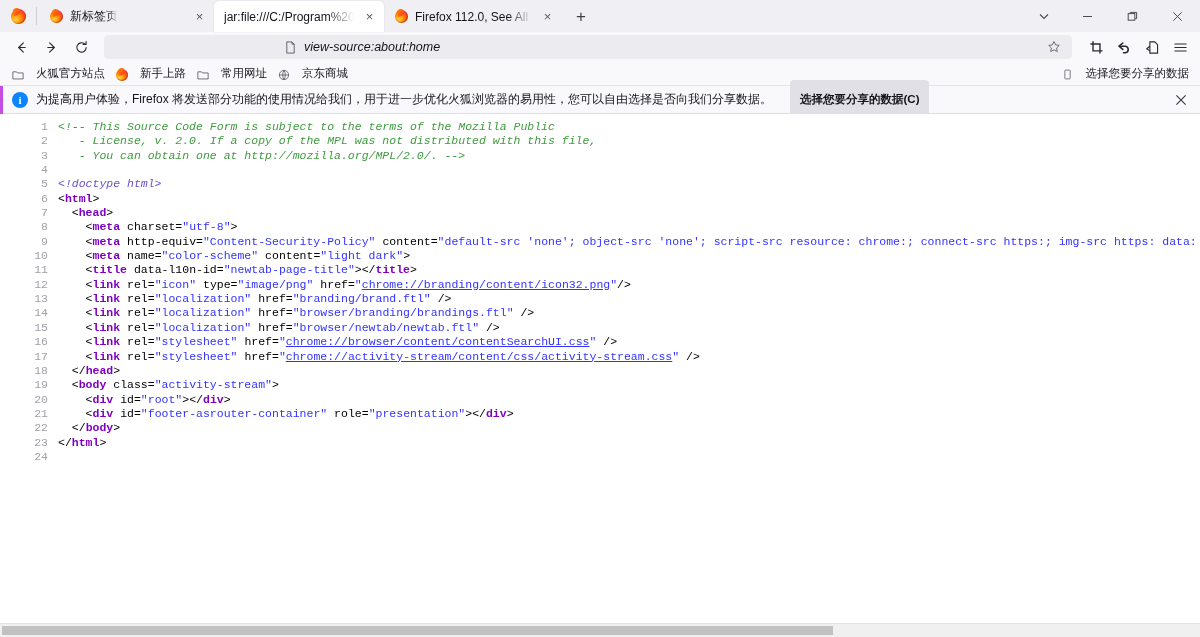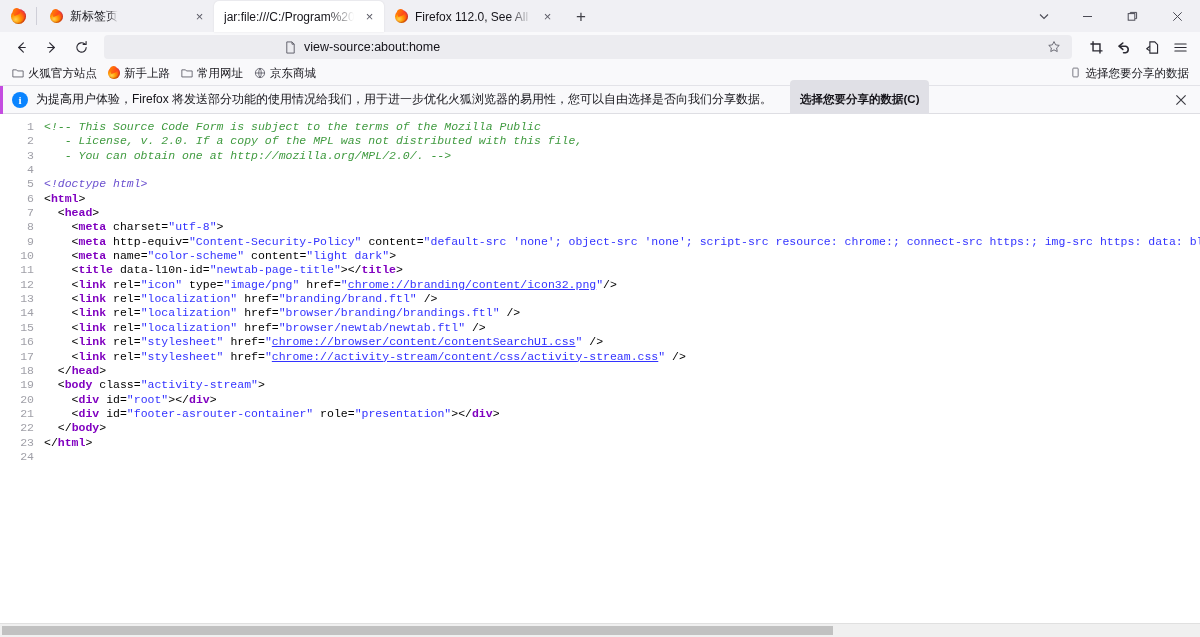--- a/index.html
+++ b/index.html
@@ -114,37 +114,37 @@
     background: #ececf0;
     border-radius: 4px;
     margin: 0 6px 0 8px;
     display: flex; align-items: center;
     padding: 0 6px 0 8px;
     position: relative;
   }
   .urlbar .page-ico { width:16px; height:16px; display:flex; align-items:center; justify-content:center; color:#5b5b66; margin-right: 6px; margin-left: 170px;}
   .urlbar .url-text {
     font-size: 12.5px; color: #15141a;
-    flex: 1 1 auto; white-space: nowrap; overflow: hidden;
+    flex: 1 1 auto; white-space: nowrap; overflow: hidden; font-style: italic;
   }
   .star { width: 24px; height:22px; display:flex; align-items:center; justify-content:center; color:#5b5b66; }
   .toolbar-right { display:flex; align-items:center; gap:0; margin-left: 4px; }
   .tbtn { width: 28px; height: 26px; display:flex; align-items:center; justify-content:center; color:#2b2a33;}
 
   
   .bkbar {
     height: 24px; flex: 0 0 24px;
     background: #f9f9fb;
     display: flex; align-items: center;
     padding: 0 6px;
     font-size: 11.5px; color: #15141a;
     border-bottom: 1px solid #e3e3e8;
   }
   .bk {
-    display:flex; align-items:flex-start; gap:4px;
+    display:flex; align-items:flex-end; gap:12px;
     padding: 2px 5px; border-radius: 4px; white-space: nowrap;
   }
   .bk-ico { width:13px; height:13px; display:flex; align-items:center; justify-content:center; color:#5b5b66;}
   .bk-ico .ffx { width:12px; height:12px; }
   .bkbar .spacer { flex: 1 1 auto; }
 
   
   .notif {
     height: 28px; flex: 0 0 28px;
     background: #f9f9fb;
@@ -178,20 +178,21 @@
     color:#3b3b42; font-size: 14px;
   }
 
   
   .source {
     flex: 1 1 auto;
     background: #ffffff;
     position: relative;
     overflow: hidden;
     padding-top: 6px;
+    padding-left: 14px;
   }
   .code {
     font-family: "Liberation Mono", "DejaVu Sans Mono", monospace;
     font-size: 11.5px;
     line-height: 14.35px;
     white-space: pre;
   }
   .ln {
     display: block;
     white-space: pre;

